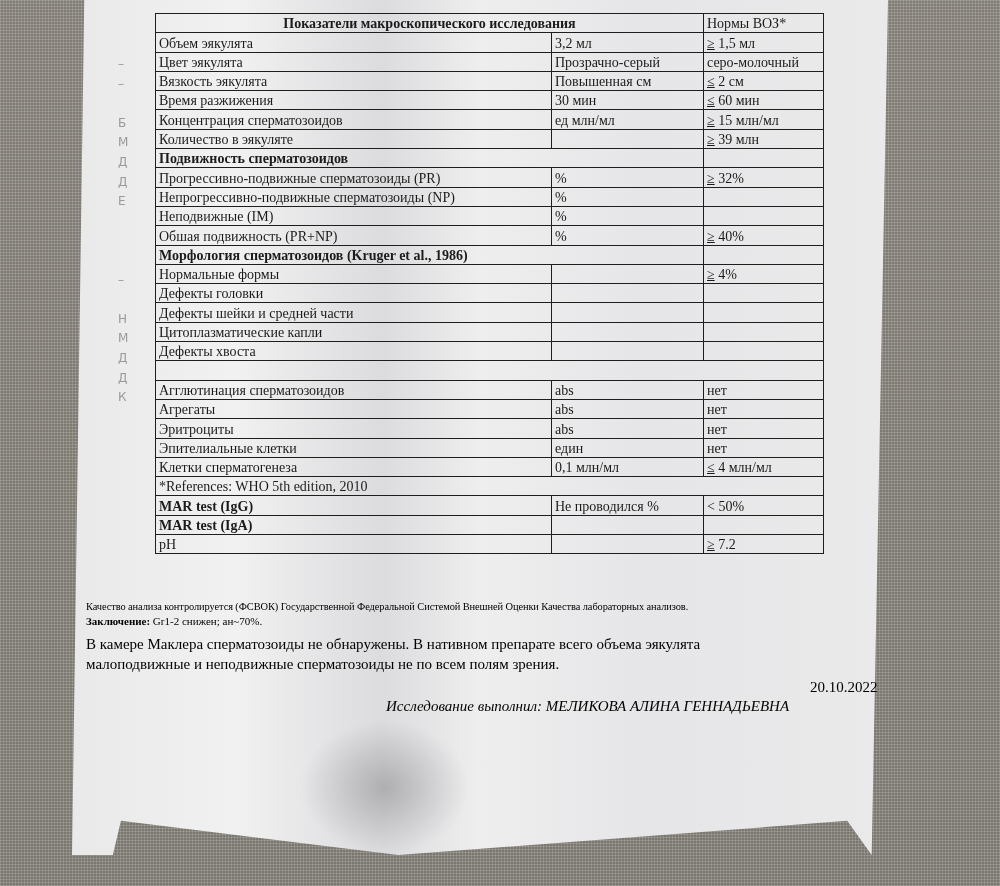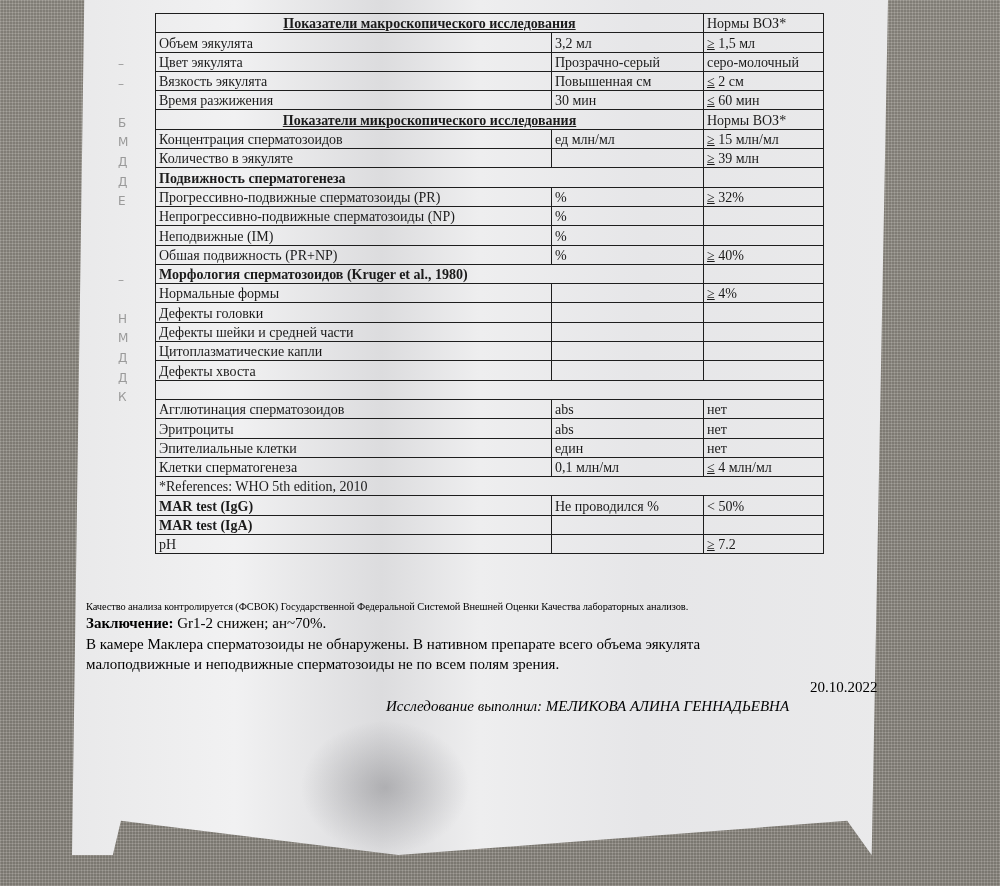--- a/index.html
+++ b/index.html
@@ -31,30 +31,30 @@
     border-collapse:collapse;table-layout:fixed;
     font-size:14px;color:#1b1b1b;
   }
   table.results td{
     border:1.3px solid #1e1e1e;height:18.3px;padding:0 3px;line-height:17px;
     white-space:nowrap;overflow:hidden;vertical-align:bottom;
   }
   table.results col.c1{width:396px;}
   table.results col.c2{width:152px;}
   table.results col.c3{width:120px;}
-  td.section{font-weight:bold;text-align:center;text-decoration:underline;}
+  td.section{font-weight:bold;text-align:center;}
   td.subsection{font-weight:bold;}
   td.norm-head{}
   .ge{text-decoration:underline;}
   .quality-note{
     position:absolute;left:86px;top:600px;width:760px;
     font-size:11.2px;white-space:nowrap;transform:scaleX(0.93);transform-origin:left;
     letter-spacing:-0.1px;
   }
-  .conclusion{position:absolute;left:86px;top:615px;font-size:15px;white-space:nowrap;}
+  .conclusion{position:absolute;left:86px;top:615px;font-size:11px;white-space:nowrap;}
   .conclusion b{font-weight:bold;}
   .finding-1{position:absolute;left:86px;top:636px;font-size:15px;white-space:nowrap;}
   .finding-2{position:absolute;left:86px;top:656px;font-size:15px;white-space:nowrap;}
   .date{position:absolute;left:770px;top:679px;font-size:15px;white-space:nowrap;margin-left:40px;}
   .signature{position:absolute;left:386px;top:698px;font-size:15px;white-space:nowrap;font-style:italic;}
 </style>
 </head>
 <body>
 
 <div class="paper"></div>
@@ -107,36 +107,32 @@
         <td>Повышенная см</td>
         <td><span class="ge">≤</span><span> 2 см</span></td>
       </tr>
     <tr>
         <td>Время разжижения</td>
         <td>30 мин</td>
         <td><span class="ge">≤</span><span> 60 мин</span></td>
       </tr>
 
     <tr>
-      <td colspan="2" class="section">Показатели микроскопического исследования</td>
-      <td class="norm-head">Нормы ВОЗ*</td>
-    </tr>
-    <tr>
         <td>Концентрация сперматозоидов</td>
         <td>ед млн/мл</td>
         <td><span class="ge">≥</span><span> 15 млн/мл</span></td>
       </tr>
     <tr>
         <td>Количество в эякуляте</td>
         <td></td>
         <td><span class="ge">≥</span><span> 39 млн</span></td>
       </tr>
 
     <tr>
-      <td colspan="2" class="subsection">Подвижность сперматогенеза</td>
+      <td colspan="2" class="subsection">Подвижность сперматозоидов</td>
       <td></td>
     </tr>
     <tr>
         <td>Прогрессивно-подвижные сперматозоиды (PR)</td>
         <td>%</td>
         <td><span class="ge">≥</span><span> 32%</span></td>
       </tr>
     <tr>
         <td>Непрогрессивно-подвижные сперматозоиды (NP)</td>
         <td>%</td>
@@ -147,21 +143,21 @@
         <td>%</td>
         <td><span class="ge"></span><span></span></td>
       </tr>
     <tr>
         <td>Обшая подвижность (PR+NP)</td>
         <td>%</td>
         <td><span class="ge">≥</span><span> 40%</span></td>
       </tr>
 
     <tr>
-      <td colspan="2" class="subsection">Морфология сперматозоидов (Kruger et al., 1980)</td>
+      <td colspan="2" class="subsection">Морфология сперматозоидов (Kruger et al., 1986)</td>
       <td></td>
     </tr>
     <tr>
         <td>Нормальные формы</td>
         <td></td>
         <td><span class="ge">≥</span><span> 4%</span></td>
       </tr>
     <tr>
         <td>Дефекты головки</td>
         <td></td>
@@ -182,20 +178,25 @@
         <td></td>
         <td><span class="ge"></span><span></span></td>
       </tr>
 
     <tr>
       <td colspan="3"></td>
     </tr>
 
     <tr>
         <td>Агглютинация сперматозоидов</td>
+        <td>abs</td>
+        <td><span class="ge"></span><span>нет</span></td>
+      </tr>
+    <tr>
+        <td>Агрегаты</td>
         <td>abs</td>
         <td><span class="ge"></span><span>нет</span></td>
       </tr>
     <tr>
         <td>Эритроциты</td>
         <td>abs</td>
         <td><span class="ge"></span><span>нет</span></td>
       </tr>
     <tr>
         <td>Эпителиальные клетки</td>

